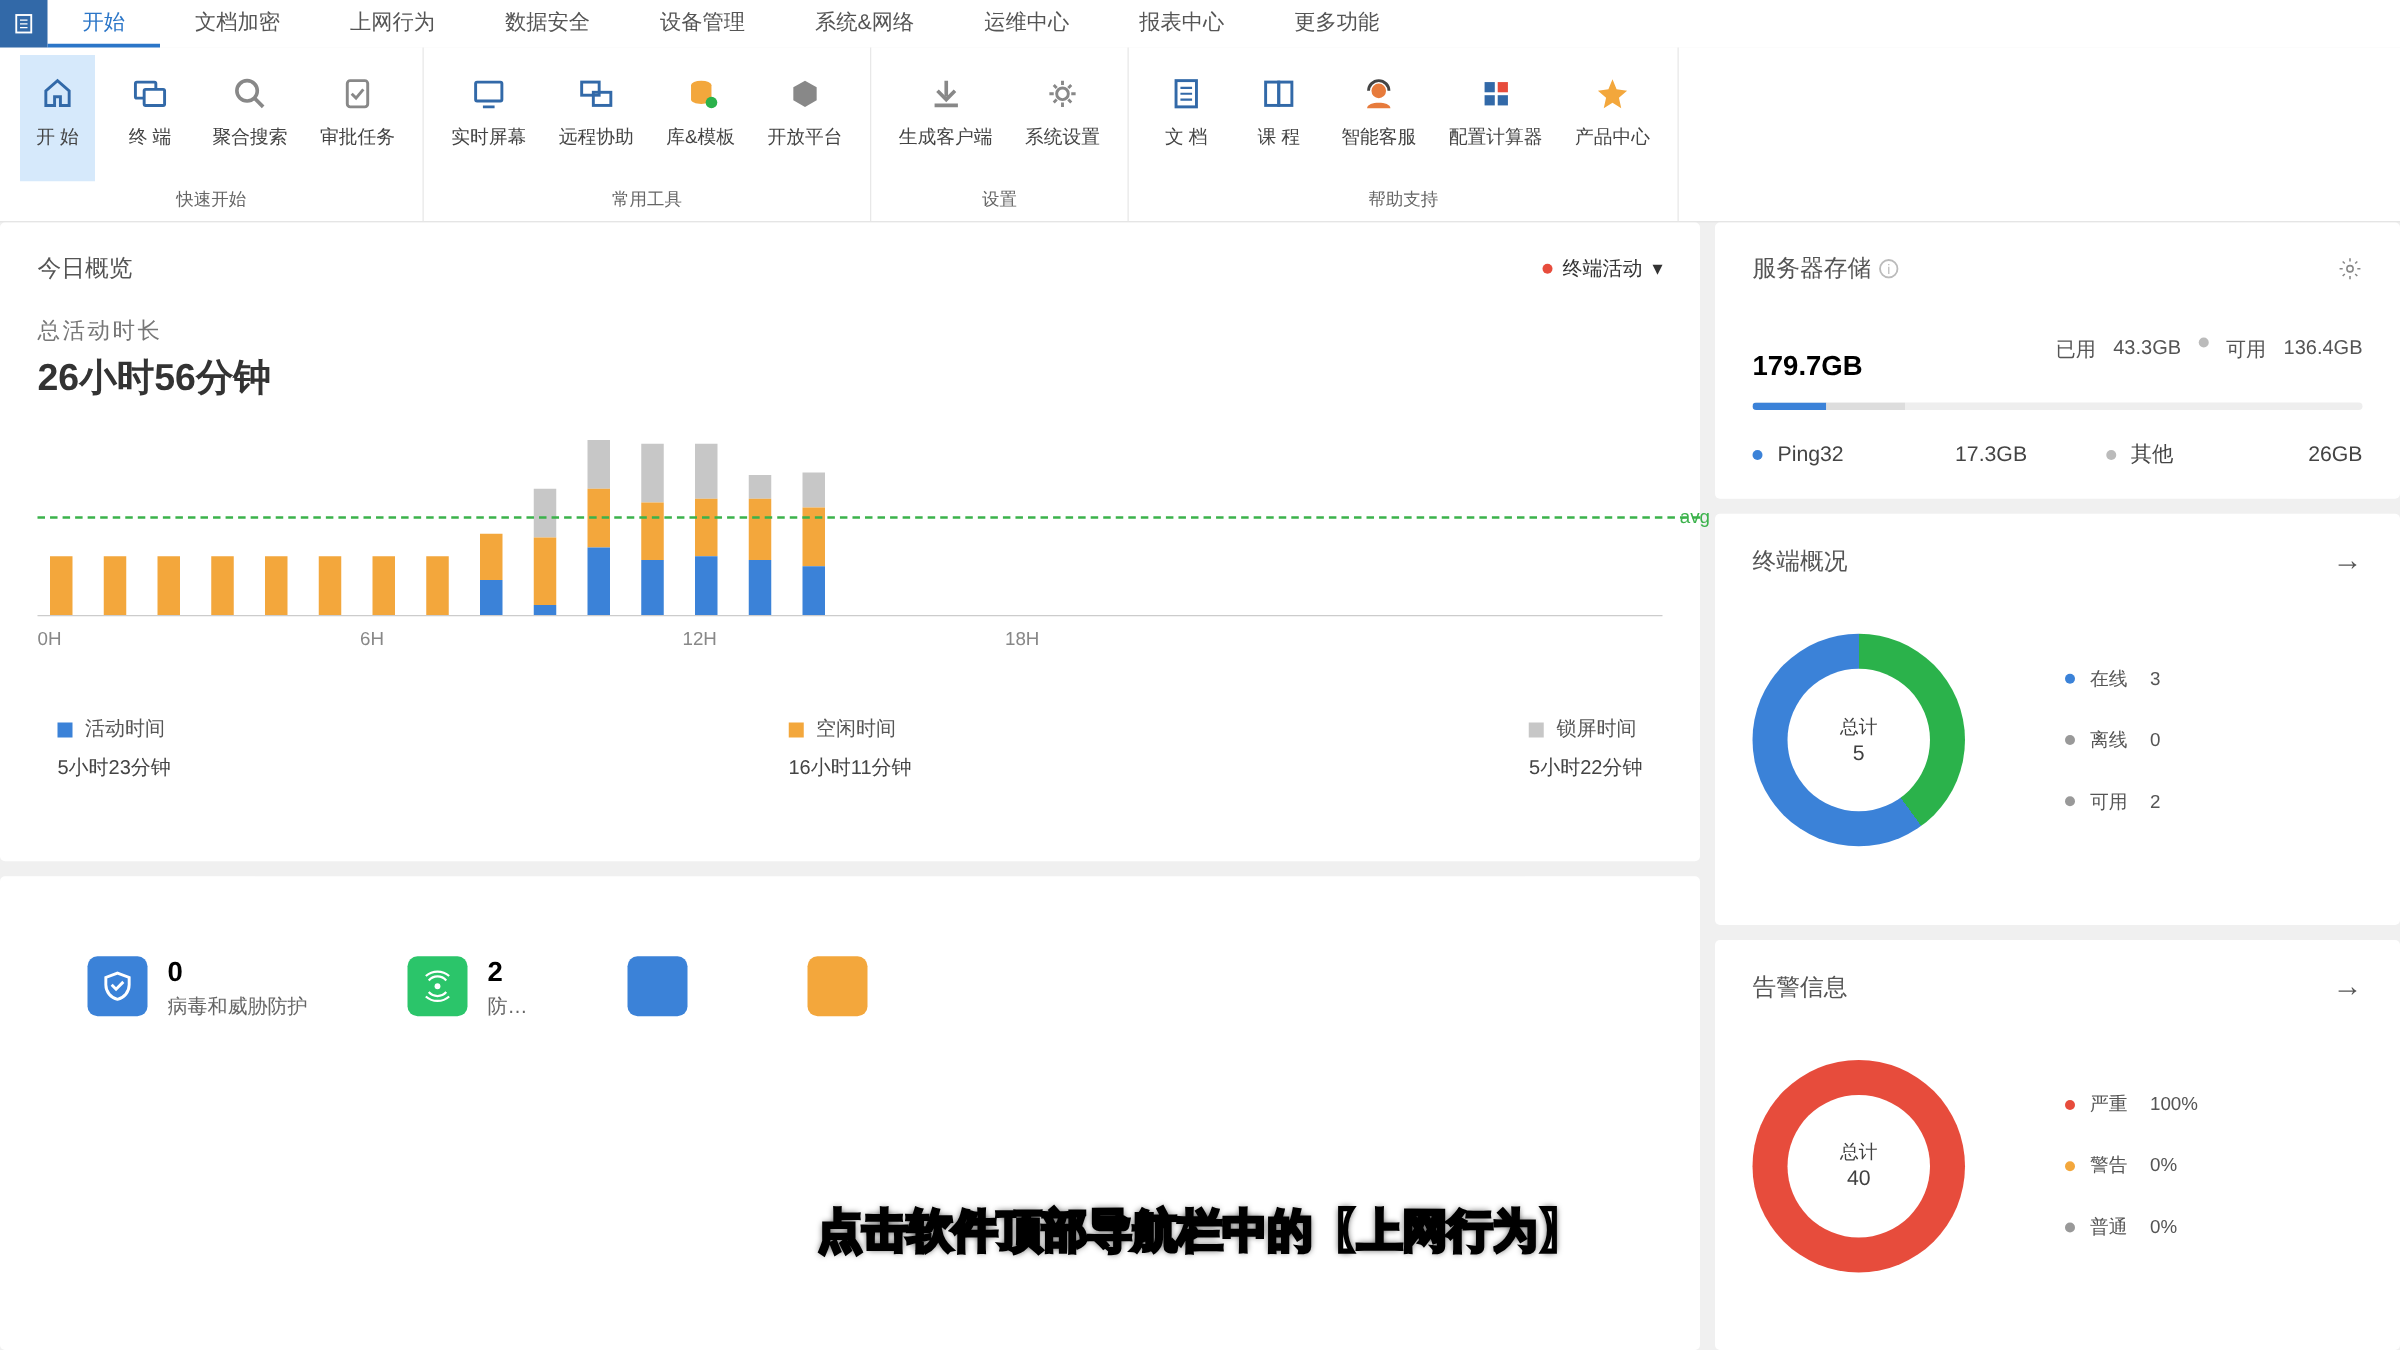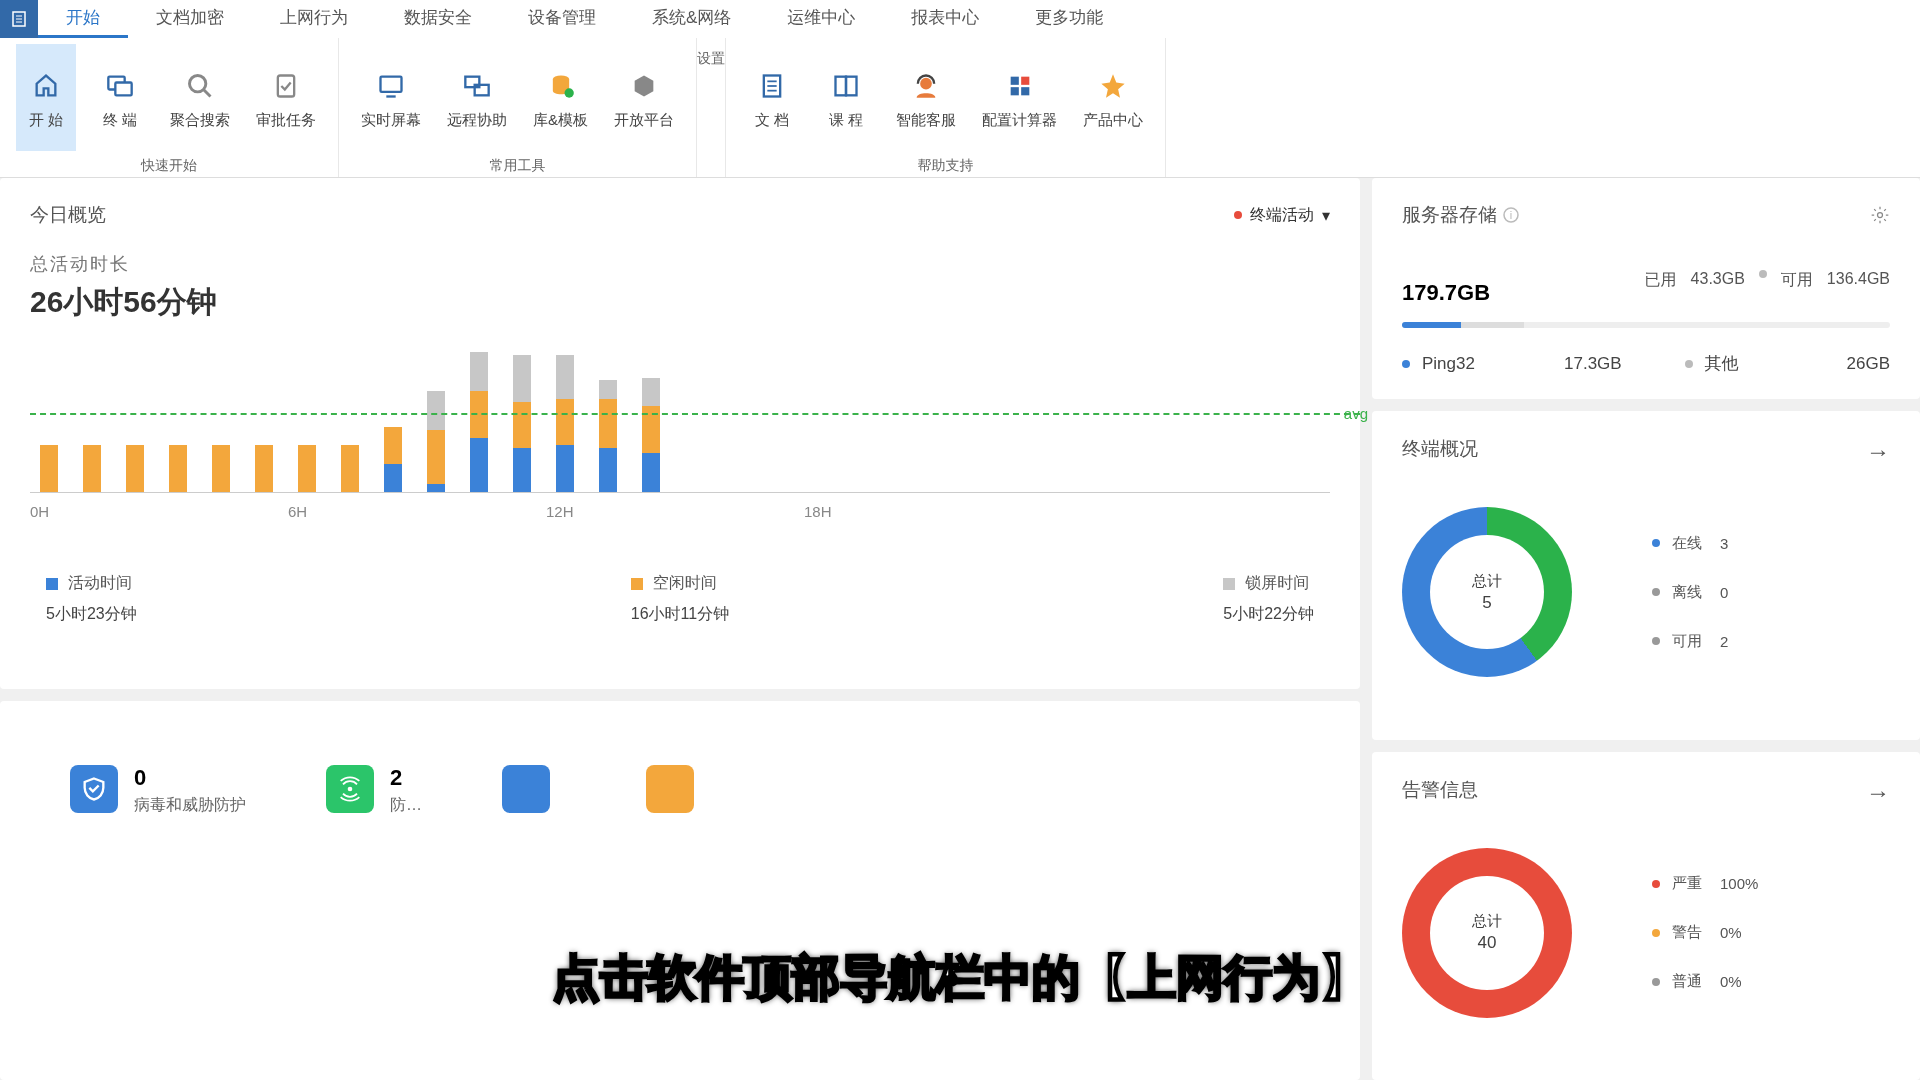--- a/index.html
+++ b/index.html
@@ -8,21 +8,21 @@
 
 .menubar { display: flex; height: 38px; background: #fff; align-items: flex-end; }
 .menu-logo { width: 38px; height: 38px; background: #3269a8; display: flex; align-items: center; justify-content: center; color: #fff; font-size: 16px; }
 .menu-item { padding: 22px 28px 6px; font-size: 17px; color: #555; cursor: pointer; }
 .menu-item.active { border-bottom: 3px solid #2b76c8; color: #2b76c8; }
 
 
 .ribbon { background: #fff; display: flex; height: 140px; border-bottom: 1px solid #ddd; }
 .ribbon-group { display: flex; flex-direction: column; align-items: center; border-right: 1px solid #e8e8e8; padding: 6px 0 0; }
 .ribbon-items { display: flex; gap: 14px; padding: 0 16px; flex: 1; }
-.ribbon-item { display: flex; flex-direction: column; align-items: center; justify-content: flex-start; padding: 21px 6px; cursor: pointer; min-width: 60px; }
+.ribbon-item { display: flex; flex-direction: column; align-items: center; justify-content: flex-start; padding: 10px 6px; cursor: pointer; min-width: 60px; }
 .ribbon-item.active { background: #d6e9fb; }
 .ribbon-icon { width: 42px; height: 42px; display: flex; align-items: center; justify-content: center; margin-bottom: 4px; }
 .ribbon-label { font-size: 15px; color: #444; white-space: nowrap; }
 .ribbon-group-label { font-size: 14px; color: #666; padding: 6px 0 8px; }
 
 
 .dashboard { display: flex; gap: 12px; padding: 0; height: calc(100% - 178px); }
 .left-col { flex: 1; display: flex; flex-direction: column; gap: 12px; }
 .right-col { width: 548px; display: flex; flex-direction: column; gap: 12px; }
 .panel { background: #fff; border-radius: 4px; padding: 24px 30px; }
@@ -81,21 +81,21 @@
 .donut-center { position: absolute; inset: 28px; background: #fff; border-radius: 50%; display: flex; flex-direction: column; align-items: center; justify-content: center; color: #404040; font-size: 15px; }
 .donut-center-val { font-size: 17px; margin-top: 2px; }
 .donut-legend { display: flex; flex-direction: column; gap: 30px; font-size: 15px; color: #555; }
 .donut-legend-row { display: flex; align-items: center; gap: 12px; }
 .arrow-right { font-size: 24px; color: #555; cursor: pointer; }
 
 
 .alert-panel .donut-center-val { font-size: 17px; }
 
 
-.subtitle { position: fixed; bottom: 70px; left: 50%; transform: translateX(-50%); font-size: 48px; font-weight: 800; color: #fff; -webkit-text-stroke: 3px #000; text-shadow: 0 0 6px #000; white-space: nowrap; }
+.subtitle { position: fixed; bottom: 70px; left: 50%; transform: translateX(-50%); font-size: 36px; font-weight: 800; color: #fff; -webkit-text-stroke: 3px #000; text-shadow: 0 0 6px #000; white-space: nowrap; }
 </style>
 </head>
 <body>
 
 <div class="menubar">
   <div class="menu-logo">
     <svg width="18" height="18" viewBox="0 0 18 18">
         <rect x="3" y="2" width="12" height="14" fill="none" stroke="#fff" stroke-width="1.5"></rect>
         <line x1="6" y1="6" x2="12" y2="6" stroke="#fff"></line>
         <line x1="6" y1="9" x2="12" y2="9" stroke="#fff"></line>
@@ -191,20 +191,41 @@
             <svg width="34" height="28" viewBox="0 0 24 24">
               <path d="M12 3l8 4.5v9L12 21l-8-4.5v-9z" fill="#888"></path>
             </svg>
           </div>
           <div class="ribbon-label">开放平台</div>
         </div>
       </div>
       <div class="ribbon-group-label">常用工具</div>
     </div>
     <div class="ribbon-group">
+      <div class="ribbon-items">
+        <div class="ribbon-item">
+          <div class="ribbon-icon">
+            <svg width="34" height="28" viewBox="0 0 24 24">
+              <line x1="12" y1="3" x2="12" y2="14" stroke="#888" stroke-width="2.5"></line>
+              <path d="M6 10l6 6 6-6" fill="none" stroke="#888" stroke-width="2.5"></path>
+              <line x1="4" y1="20" x2="20" y2="20" stroke="#888" stroke-width="2.5"></line>
+            </svg>
+          </div>
+          <div class="ribbon-label">生成客户端</div>
+        </div>
+        <div class="ribbon-item">
+          <div class="ribbon-icon">
+            <svg width="34" height="28" viewBox="0 0 24 24">
+              <circle cx="12" cy="12" r="4" fill="none" stroke="#888" stroke-width="2"></circle>
+              <path d="M12 3v3M12 18v3M3 12h3M18 12h3M6 6l2 2M16 16l2 2M6 18l2-2M16 8l2-2" stroke="#888" stroke-width="2"></path>
+            </svg>
+          </div>
+          <div class="ribbon-label">系统设置</div>
+        </div>
+      </div>
       <div class="ribbon-group-label">设置</div>
     </div>
     <div class="ribbon-group">
       <div class="ribbon-items">
         <div class="ribbon-item">
           <div class="ribbon-icon">
             <svg width="34" height="28" viewBox="0 0 24 24">
               <rect x="5" y="3" width="14" height="18" fill="none" stroke="#3269a8" stroke-width="2"></rect>
               <line x1="8" y1="8" x2="16" y2="8" stroke="#3269a8" stroke-width="1.5"></line>
               <line x1="8" y1="12" x2="16" y2="12" stroke="#3269a8" stroke-width="1.5"></line>

